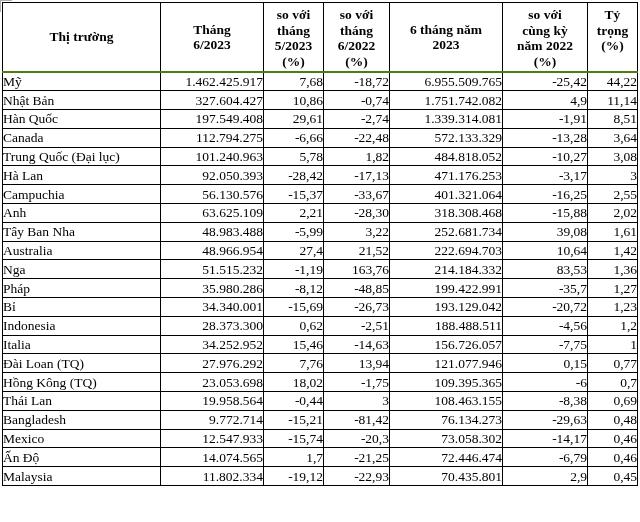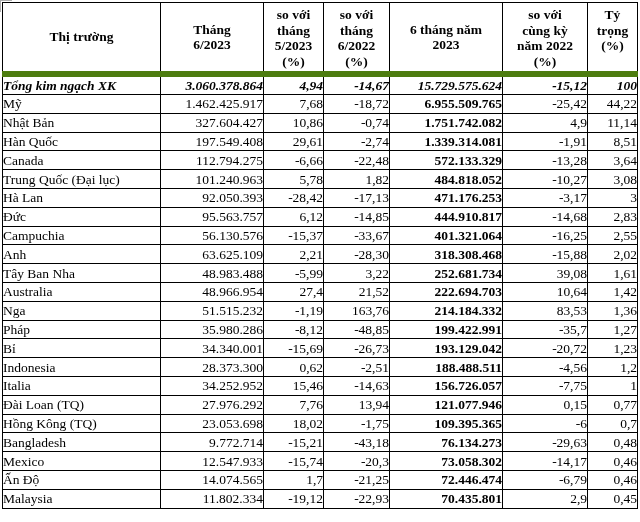--- a/index.html
+++ b/index.html
@@ -38,31 +38,31 @@
   }
   
   table.stats thead tr { height: 66px; }
   table.stats th {
     font-weight: bold;
     text-align: center;
     vertical-align: middle;
     white-space: pre-line;
     line-height: 15.5px;
     padding: 2px 1px;
-    border-bottom: 6px solid #4d7c0f;
+    border-bottom: 2px solid #4d7c0f;
   }
   table.stats th.vtop { vertical-align: top; padding-top: 4px; }
   
   table.stats tbody tr { height: 18.8px; }
   table.stats td { padding: 0; line-height: 17px; vertical-align: middle; }
   td.c0 { text-align: left;  padding-left: 4px;  }
   td.c1 { text-align: right; padding-right: 5px; font-weight: normal; }
   td.c2 { text-align: right; padding-right: 3px; }
   td.c3 { text-align: right; padding-right: 3px; }
-  td.c4 { text-align: right; padding-right: 4px; font-weight: bold; }
+  td.c4 { text-align: right; padding-right: 4px; font-weight: normal; }
   td.c5 { text-align: right; padding-right: 5px; }
   td.c6 { text-align: right; padding-right: 5px; }
   tr.total td { font-weight: bold; font-style: italic; }
 </style>
 </head>
 <body>
 
 <div class="corner-artifact"></div>
 
 <table class="stats">
@@ -93,29 +93,20 @@
       <th class="vtop">so với
 cùng kỳ
 năm 2022
 (%)</th>
       <th class="vtop">Tỷ
 trọng
 (%)</th>
     </tr>
   </thead>
   <tbody>
-      <tr class="total">
-        <td class="c0">Tổng kim ngạch XK</td>
-        <td class="c1">3.060.378.864</td>
-        <td class="c2">4,94</td>
-        <td class="c3">-14,67</td>
-        <td class="c4">15.729.575.624</td>
-        <td class="c5">-15,12</td>
-        <td class="c6">100</td>
-      </tr>
       <tr>
         <td class="c0">Mỹ</td>
         <td class="c1">1.462.425.917</td>
         <td class="c2">7,68</td>
         <td class="c3">-18,72</td>
         <td class="c4">6.955.509.765</td>
         <td class="c5">-25,42</td>
         <td class="c6">44,22</td>
       </tr>
       <tr>
@@ -157,29 +148,20 @@
       <tr>
         <td class="c0">Hà Lan</td>
         <td class="c1">92.050.393</td>
         <td class="c2">-28,42</td>
         <td class="c3">-17,13</td>
         <td class="c4">471.176.253</td>
         <td class="c5">-3,17</td>
         <td class="c6">3</td>
       </tr>
       <tr>
-        <td class="c0">Đức</td>
-        <td class="c1">95.563.757</td>
-        <td class="c2">6,12</td>
-        <td class="c3">-14,85</td>
-        <td class="c4">444.910.817</td>
-        <td class="c5">-14,68</td>
-        <td class="c6">2,83</td>
-      </tr>
-      <tr>
         <td class="c0">Campuchia</td>
         <td class="c1">56.130.576</td>
         <td class="c2">-15,37</td>
         <td class="c3">-33,67</td>
         <td class="c4">401.321.064</td>
         <td class="c5">-16,25</td>
         <td class="c6">2,55</td>
       </tr>
       <tr>
         <td class="c0">Anh</td>
@@ -265,24 +247,33 @@
       <tr>
         <td class="c0">Hồng Kông (TQ)</td>
         <td class="c1">23.053.698</td>
         <td class="c2">18,02</td>
         <td class="c3">-1,75</td>
         <td class="c4">109.395.365</td>
         <td class="c5">-6</td>
         <td class="c6">0,7</td>
       </tr>
       <tr>
+        <td class="c0">Thái Lan</td>
+        <td class="c1">19.958.564</td>
+        <td class="c2">-0,44</td>
+        <td class="c3">3</td>
+        <td class="c4">108.463.155</td>
+        <td class="c5">-8,38</td>
+        <td class="c6">0,69</td>
+      </tr>
+      <tr>
         <td class="c0">Bangladesh</td>
         <td class="c1">9.772.714</td>
         <td class="c2">-15,21</td>
-        <td class="c3">-43,18</td>
+        <td class="c3">-81,42</td>
         <td class="c4">76.134.273</td>
         <td class="c5">-29,63</td>
         <td class="c6">0,48</td>
       </tr>
       <tr>
         <td class="c0">Mexico</td>
         <td class="c1">12.547.933</td>
         <td class="c2">-15,74</td>
         <td class="c3">-20,3</td>
         <td class="c4">73.058.302</td>

